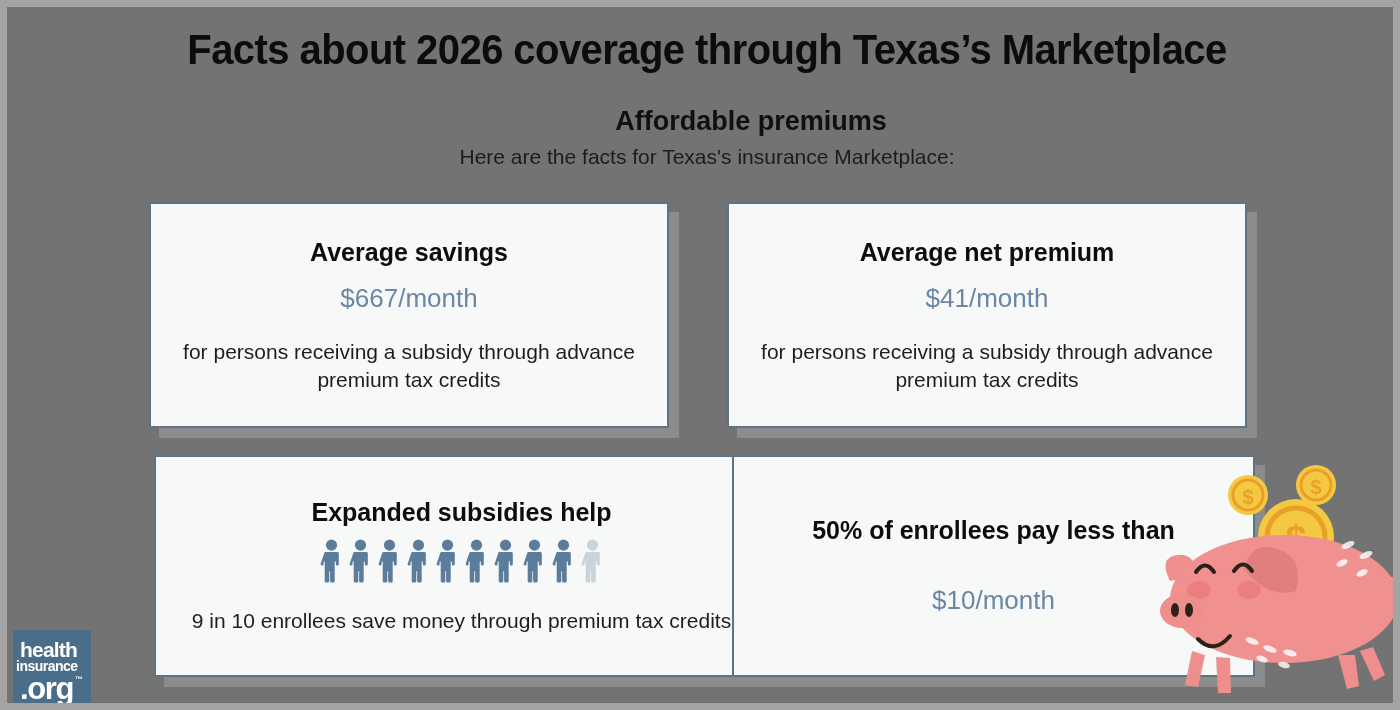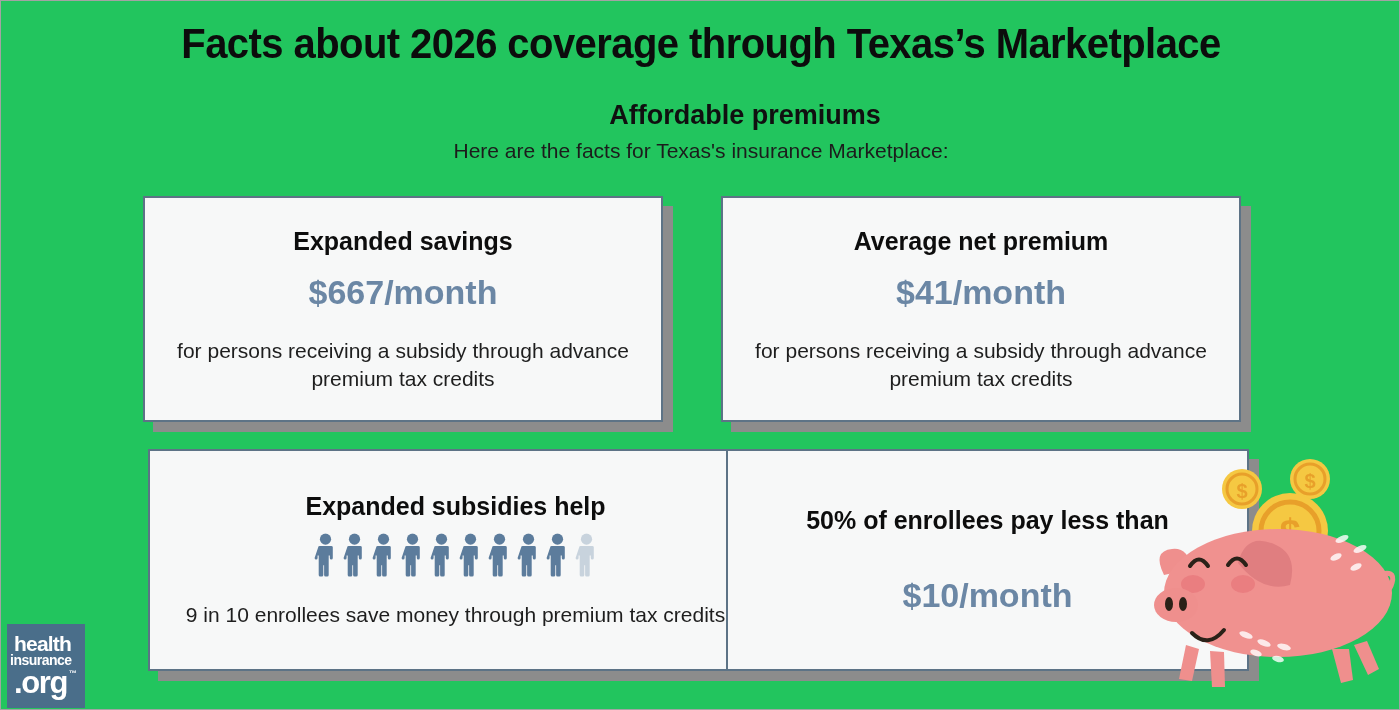--- a/index.html
+++ b/index.html
@@ -7,24 +7,24 @@
     padding: 0;
     background: #ffffff;
   }
   body {
     font-family: "Liberation Sans", sans-serif;
   }
   #canvas {
     position: relative;
     width: 1400px;
     height: 710px;
-    background: #22c55e;
+    background: #737373;
     overflow: hidden;
     box-sizing: border-box;
-    border: 1px solid #a3a3a3;
+    border: 7px solid #a3a3a3;
   }
 
   
   .title {
     position: absolute;
     left: 0;
     top: 18px;
     width: 1400px;
     text-align: center;
     font-size: 43px;
@@ -74,22 +74,22 @@
     padding: 0 14px;
     box-sizing: border-box;
   }
   .card-head {
     font-size: 25px;
     font-weight: bold;
     color: #0d0d0d;
     line-height: 1.2;
   }
   .card-value {
-    font-size: 34px;
-    font-weight: bold;
+    font-size: 26px;
+    font-weight: normal;
     color: #6b87a5;
     line-height: 1.2;
     margin-top: 16px;
   }
   .card-note {
     font-size: 21px;
     color: #1e1e1e;
     line-height: 1.32;
     margin-top: 24px;
   }
@@ -173,21 +173,21 @@
 <body>
 
 <div id="canvas">
 
   <div class="title">Facts about 2026 coverage through Texas’s Marketplace</div>
   <div class="subtitle">Affordable premiums</div>
   <div class="subtitle2">Here are the facts for Texas's insurance Marketplace:</div>
 
   <div class="card" id="card-avg-savings">
     <div class="card-inner">
-      <div class="card-head">Expanded savings</div>
+      <div class="card-head">Average savings</div>
       <div class="card-value">$667/month</div>
       <div class="card-note">for persons receiving a subsidy through advance premium tax credits</div>
     </div>
   </div>
 
   <div class="card" id="card-avg-net">
     <div class="card-inner">
       <div class="card-head">Average net premium</div>
       <div class="card-value">$41/month</div>
       <div class="card-note">for persons receiving a subsidy through advance premium tax credits</div>

